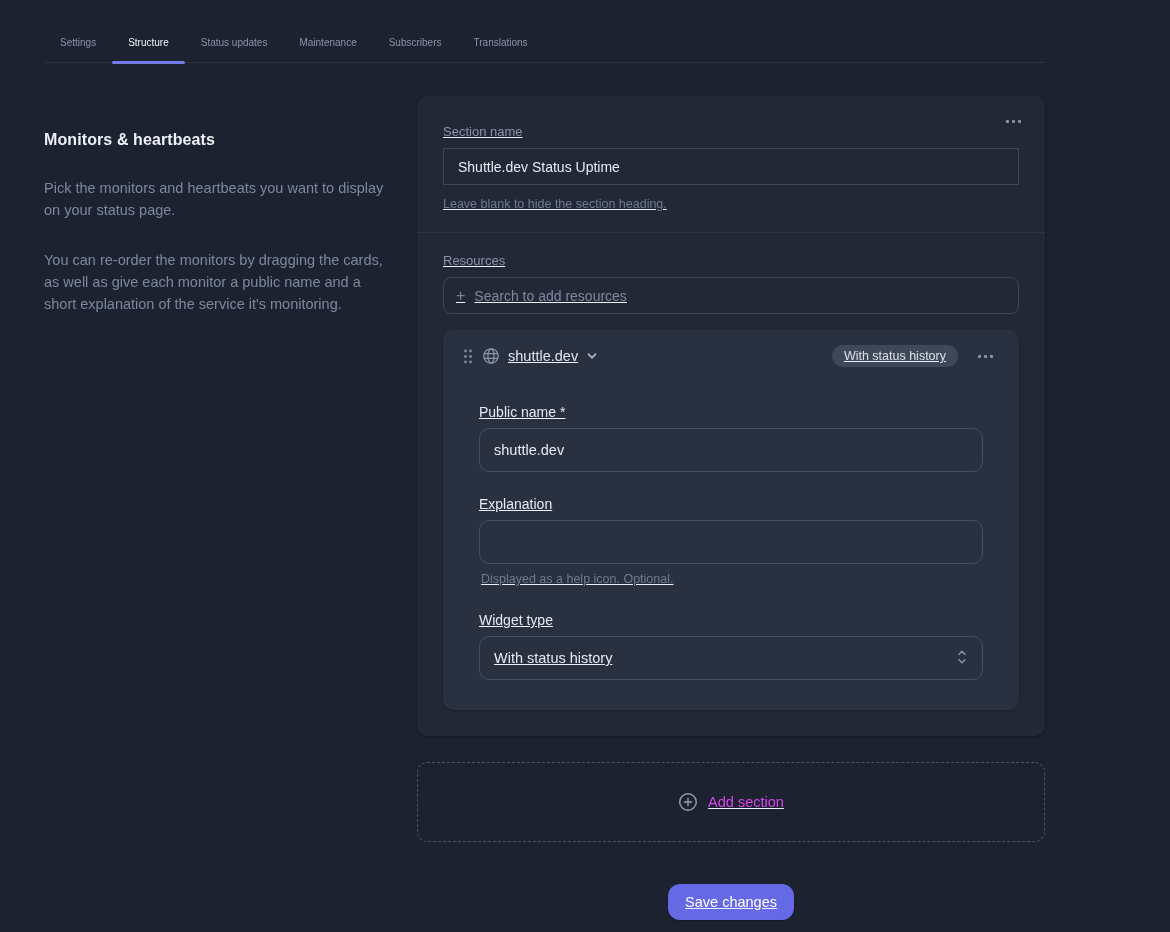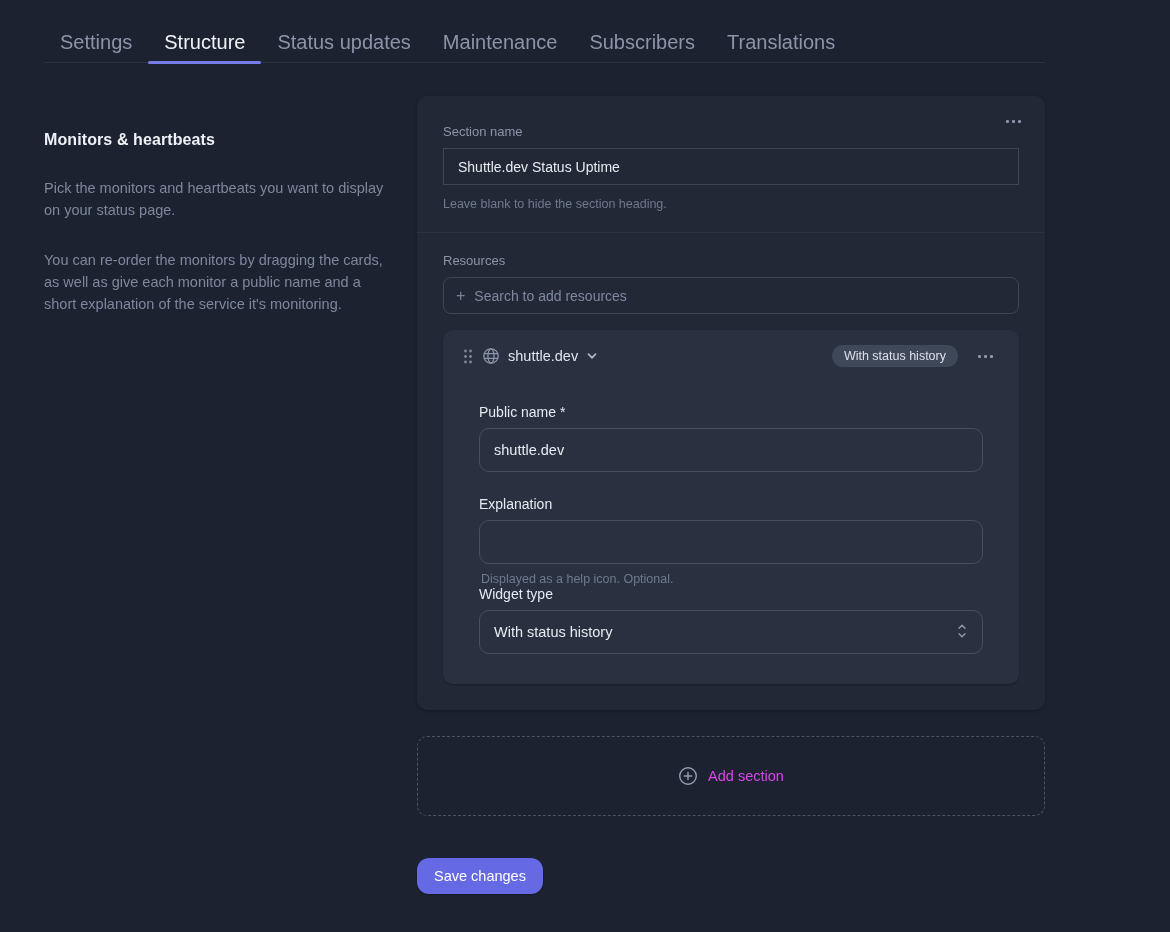--- a/index.html
+++ b/index.html
@@ -14,34 +14,34 @@
     color:#edf0f6;
     -webkit-font-smoothing:antialiased;
   }
   .page{width:1170px;height:932px;position:relative;}
 
   
   .tabbar{padding:0 125px 0 44px;}
   .tabs{display:flex;border-bottom:1px solid #2b3242;padding-top:22px;}
   .tab{
     padding:0 16px;height:40px;display:flex;align-items:center;
-    font-size:20px;color:#8b94a8;cursor:pointer;position:relative;white-space:nowrap;
+    font-size:10px;color:#8b94a8;cursor:pointer;position:relative;white-space:nowrap;
   }
   .tab.active{color:#f0f2f7;}
   .tab.active::after{
     content:"";position:absolute;left:0;right:0;bottom:-2px;height:3px;
     background:var(--tab-underline);border-radius:3px;
   }
 
   
   .content{display:flex;padding:0 125px 0 44px;align-items:flex-start;}
   .intro{width:340px;margin-right:33px;padding-top:68px;}
   .intro h2{font-size:16px;font-weight:700;color:#eef1f6;letter-spacing:.1px;}
   .intro p{font-size:14.5px;line-height:22px;color:#7d889d;margin-top:28px;}
-  .panel-col{width:628px;padding-top:33px;display:flex;flex-direction:column;align-items:flex-start;}
+  .panel-col{width:628px;padding-top:33px;display:flex;flex-direction:column;align-items:center;text-decoration:underline;}
 
   
   .card{
     width:628px;background:var(--card-bg);border-radius:10px;
     box-shadow:0 1px 3px rgba(0,0,0,.3);
   }
   .card-top{padding:28px 26px 21px;position:relative;}
   .field-label{display:block;font-size:13px;color:#8b95a9;margin-bottom:9px;}
   .text-input{
     width:100%;height:37px;background:transparent;border:1px solid #3d4659;
@@ -82,21 +82,21 @@
   .res-header .spacer{flex:1;}
   .badge{
     background:var(--badge-bg);color:#dce1ea;font-size:12.5px;
     padding:4px 12px;border-radius:999px;white-space:nowrap;
   }
   .res-header .dots-btn{position:static;margin-left:14px;}
   .res-body{padding:0 16px;}
   .res-label{display:block;font-size:14px;font-weight:500;color:#e6eaf2;margin-bottom:8px;}
   .res-label.mt1{margin-top:36px;}
   .res-label.mt2{margin-top:24px;}
-  .res-label.mt3{}
+  .res-label.mt3{margin-top:26px;}
   .res-input{
     width:100%;height:44px;background:transparent;border:1px solid #454f63;
     border-radius:10px;color:#e8ebf2;font-size:14.5px;padding:0 14px;outline:none;
     font-family:inherit;
   }
   .res-helper{font-size:12.5px;color:#6f7a90;margin-top:8px;padding-left:2px;}
   .select{
     width:100%;height:44px;border:1px solid #454f63;border-radius:10px;
     display:flex;align-items:center;padding:0 14px;cursor:pointer;
     color:#e8ebf2;font-size:14.5px;justify-content:space-between;

